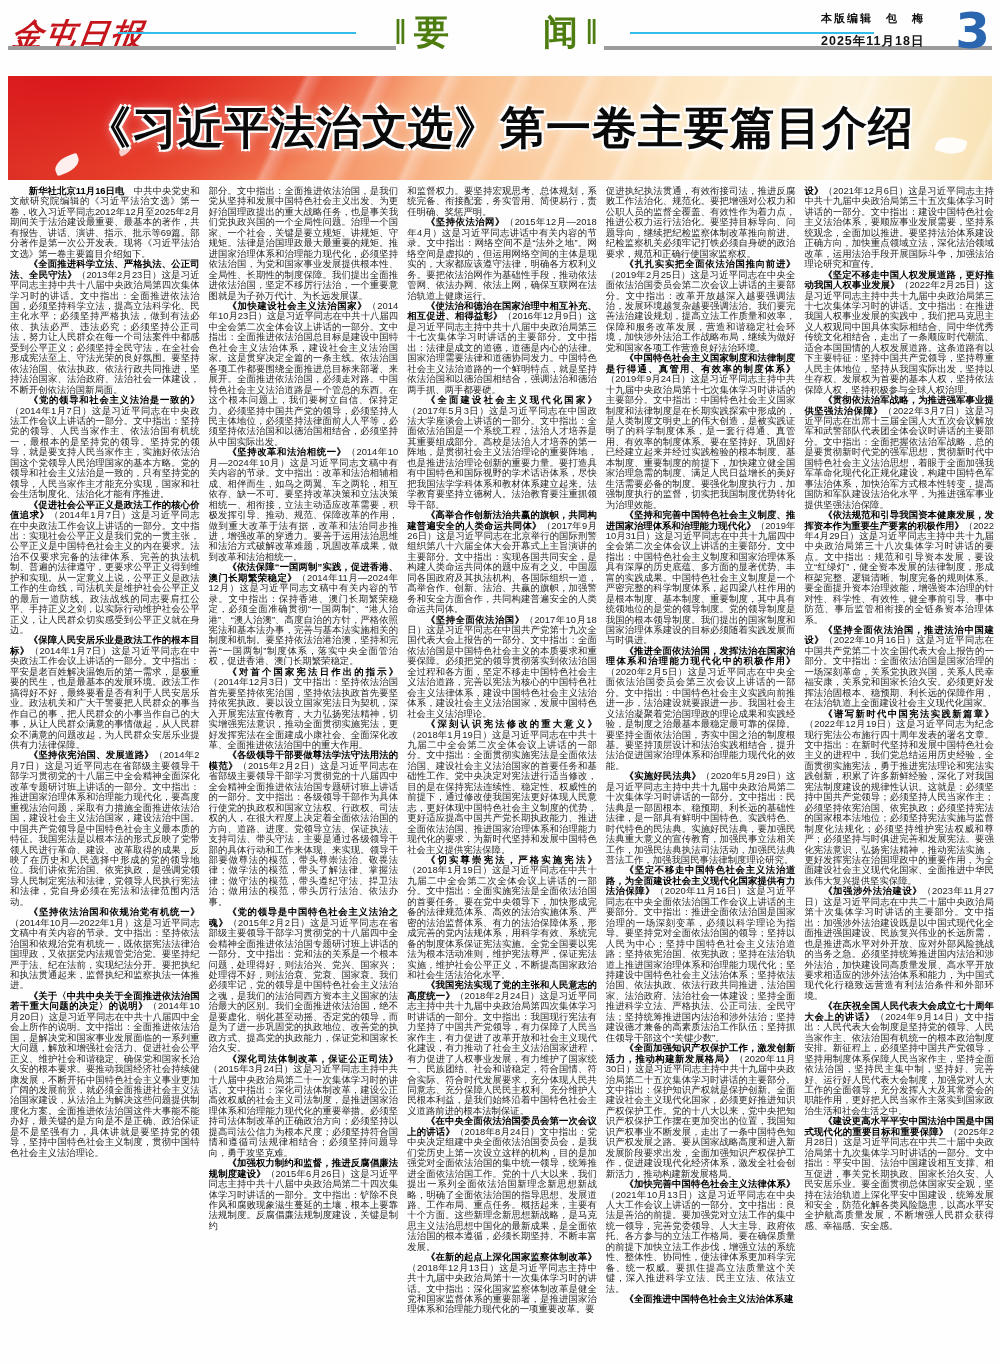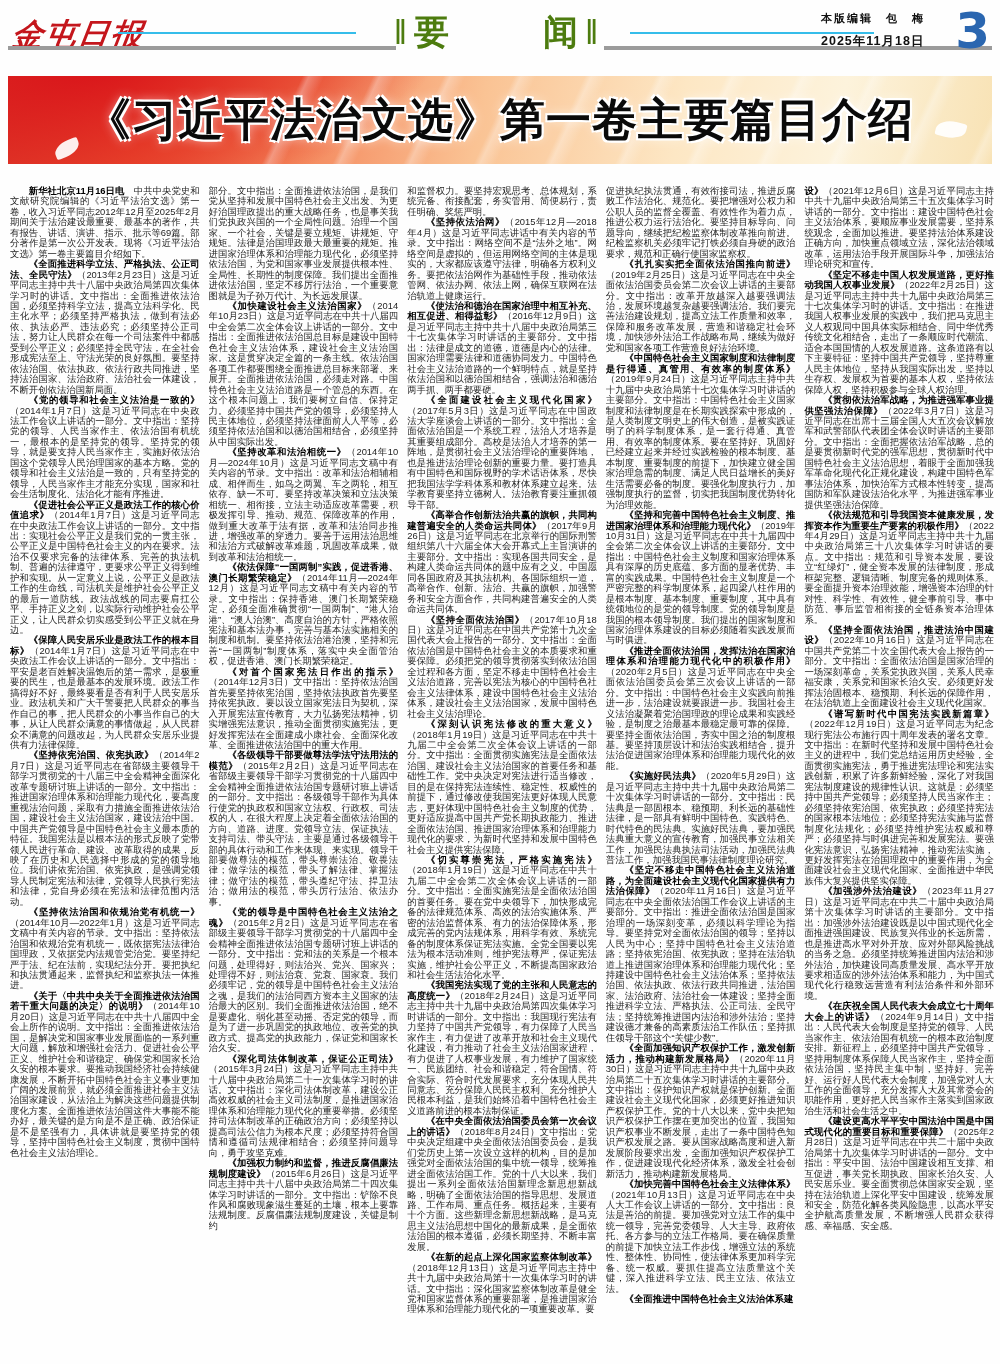--- a/index.html
+++ b/index.html
@@ -18,21 +18,21 @@
   .graybar-r{left:604px;width:388px;}
   .section-title{position:absolute;left:50%;top:9px;transform:translateX(-50%);
         font-family:"Liberation Serif","DejaVu Serif",serif;font-size:35px;font-weight:900;
         color:#4d7c0f;letter-spacing:8px;white-space:nowrap;}
   .edit-block{position:absolute;right:75px;top:11px;text-align:left;color:#111;}
   .editor-line{font-size:11px;font-weight:bold;letter-spacing:2px;}
   .date-line{font-size:12.5px;font-weight:bold;margin-top:7px;letter-spacing:1px;}
   .page-num{position:absolute;right:10px;top:2px;font-size:50px;font-weight:bold;color:#2a66b0;
         font-family:"DejaVu Sans",sans-serif;}
   
-  .banner{position:absolute;left:8px;top:76px;width:984px;height:88px;overflow:hidden;
+  .banner{position:absolute;left:8px;top:76px;width:984px;height:104px;overflow:hidden;
         background:linear-gradient(100deg,#cf1f23 0%,#ea4a30 14%,#f4875c 30%,#fac394 48%,
                    #fde7c4 68%,#fdf3dc 84%,#f8e2b4 100%);}
   .banner .flag{position:absolute;left:-70px;top:-80px;width:520px;height:210px;transform:rotate(-9deg);
         background:radial-gradient(ellipse at 32% 22%,rgba(216,16,24,.96),rgba(228,55,38,.7) 46%,rgba(240,120,60,0) 72%);}
   .banner .streaks{position:absolute;right:0;top:0;width:75%;height:100%;
         background:repeating-linear-gradient(115deg,rgba(255,255,255,0) 0 44px,rgba(255,255,255,.30) 50px,rgba(255,255,255,0) 64px);}
   .headline{position:absolute;left:0;right:0;top:50%;transform:translateY(-50%);text-align:center;
         font-size:45px;font-weight:900;color:#0a0a0a;letter-spacing:1px;white-space:nowrap;
         font-family:"Liberation Sans","DejaVu Sans",sans-serif;
         text-shadow:-2px -2px 0 #fff,2px -2px 0 #fff,-2px 2px 0 #fff,2px 2px 0 #fff,0 0 12px rgba(255,255,255,.85);}
@@ -75,21 +75,21 @@
     <div class="headline">《习近平法治文选》第一卷主要篇目介绍</div>
   </div>
 
   <div class="bodygrid">
     <div class="col">
         <p class="para"><b>新华社北京11月16日电</b>　中共中央党史和文献研究院编辑的《习近平法治文选》第一卷，收入习近平同志2012年12月至2025年2月期间关于法治建设最重要、最基本的著作，共有报告、讲话、演讲、指示、批示等69篇。部分著作是第一次公开发表。现将《习近平法治文选》第一卷主要篇目介绍如下。</p>
         <p class="para"><b>《全面推进科学立法、严格执法、公正司法、全民守法》</b>（2013年2月23日）这是习近平同志主持中共十八届中央政治局第四次集体学习时的讲话。文中指出：全面推进依法治国，必须坚持科学立法，提高立法科学化、民主化水平；必须坚持严格执法，做到有法必依、执法必严、违法必究；必须坚持公正司法，努力让人民群众在每一个司法案件中都感受到公平正义；必须坚持全民守法，在全社会形成宪法至上、守法光荣的良好氛围。要坚持依法治国、依法执政、依法行政共同推进，坚持法治国家、法治政府、法治社会一体建设，不断开创依法治国新局面。</p>
         <p class="para"><b>《党的领导和社会主义法治是一致的》</b>（2014年1月7日）这是习近平同志在中央政法工作会议上讲话的一部分。文中指出：坚持党的领导、人民当家作主、依法治国有机统一，最根本的是坚持党的领导。坚持党的领导，就是要支持人民当家作主，实施好依法治国这个党领导人民治理国家的基本方略。党的领导和社会主义法治是一致的，只有坚持党的领导，人民当家作主才能充分实现，国家和社会生活制度化、法治化才能有序推进。</p>
         <p class="para"><b>《促进社会公平正义是政法工作的核心价值追求》</b>（2014年1月7日）这是习近平同志在中央政法工作会议上讲话的一部分。文中指出：实现社会公平正义是我们党的一贯主张，公平正义是中国特色社会主义的内在要求。法治不仅要求完备的法律体系、完善的执法机制、普遍的法律遵守，更要求公平正义得到维护和实现。从一定意义上说，公平正义是政法工作的生命线，司法机关是维护社会公平正义的最后一道防线。政法战线的同志要肩扛公平、手持正义之剑，以实际行动维护社会公平正义，让人民群众切实感受到公平正义就在身边。</p>
         <p class="para"><b>《保障人民安居乐业是政法工作的根本目标》</b>（2014年1月7日）这是习近平同志在中央政法工作会议上讲话的一部分。文中指出：平安是老百姓解决温饱后的第一需求，是极重要的民生，也是最基本的发展环境。政法工作搞得好不好，最终要看是否有利于人民安居乐业。政法机关和广大干警要把人民群众的事当作自己的事，把人民群众的小事当作自己的大事，从让人民群众满意的事情做起，从人民群众不满意的问题改起，为人民群众安居乐业提供有力法律保障。</p>
-        <p class="para"><b>《坚持依宪治国、依宪执政》</b>（2014年2月7日）这是习近平同志在省部级主要领导干部学习贯彻党的十八届三中全会精神全面深化改革专题研讨班上讲话的一部分。文中指出：推进国家治理体系和治理能力现代化，要高度重视法治问题，采取有力措施全面推进依法治国，建设社会主义法治国家，建设法治中国。中国共产党领导是中国特色社会主义最本质的特征。我国宪法是以根本法的形式反映了党带领人民进行革命、建设、改革取得的成果，反映了在历史和人民选择中形成的党的领导地位。我们讲依宪治国、依宪执政，是强调党领导人民制定宪法和法律，党领导人民执行宪法和法律，党自身必须在宪法和法律范围内活动。</p>
+        <p class="para"><b>《坚持依宪治国、发展道路》</b>（2014年2月7日）这是习近平同志在省部级主要领导干部学习贯彻党的十八届三中全会精神全面深化改革专题研讨班上讲话的一部分。文中指出：推进国家治理体系和治理能力现代化，要高度重视法治问题，采取有力措施全面推进依法治国，建设社会主义法治国家，建设法治中国。中国共产党领导是中国特色社会主义最本质的特征。我国宪法是以根本法的形式反映了党带领人民进行革命、建设、改革取得的成果，反映了在历史和人民选择中形成的党的领导地位。我们讲依宪治国、依宪执政，是强调党领导人民制定宪法和法律，党领导人民执行宪法和法律，党自身必须在宪法和法律范围内活动。</p>
         <p class="para"><b>《坚持依法治国和依规治党有机统一》</b>（2014年10月—2022年1月）这是习近平同志文稿中有关内容的节录。文中指出：坚持依法治国和依规治党有机统一，既依据宪法法律治国理政，又依据党内法规管党治党。要坚持纪严于法、纪在法前，实现纪法分开。要把执纪和执法贯通起来，监督执纪和监察执法一体推进。</p>
         <p class="para"><b>《关于〈中共中央关于全面推进依法治国若干重大问题的决定〉的说明》</b>（2014年10月20日）这是习近平同志在中共十八届四中全会上所作的说明。文中指出：全面推进依法治国，是解决党和国家事业发展面临的一系列重大问题，解放和增强社会活力、促进社会公平正义、维护社会和谐稳定、确保党和国家长治久安的根本要求。要推动我国经济社会持续健康发展，不断开拓中国特色社会主义事业更加广阔的发展前景，就必须全面推进社会主义法治国家建设，从法治上为解决这些问题提供制度化方案。全面推进依法治国这件大事能不能办好，最关键的是方向是不是正确、政治保证是不是坚强有力，具体讲就是要坚持党的领导，坚持中国特色社会主义制度，贯彻中国特色社会主义法治理论。</p>
       </div>
     <div class="col">
         <p class="para cont">部分。文中指出：全面推进依法治国，是我们党从坚持和发展中国特色社会主义出发、为更好治国理政提出的重大战略任务，也是事关我们党执政兴国的一个全局性问题。治理一个国家、一个社会，关键是要立规矩、讲规矩、守规矩。法律是治国理政最大最重要的规矩。推进国家治理体系和治理能力现代化，必须坚持依法治国，为党和国家事业发展提供根本性、全局性、长期性的制度保障。我们提出全面推进依法治国，坚定不移厉行法治，一个重要意图就是为子孙万代计、为长远发展谋。</p>
         <p class="para"><b>《加快建设社会主义法治国家》</b>（2014年10月23日）这是习近平同志在中共十八届四中全会第二次全体会议上讲话的一部分。文中指出：全面推进依法治国总目标是建设中国特色社会主义法治体系，建设社会主义法治国家。这是贯穿决定全篇的一条主线。依法治国各项工作都要围绕全面推进总目标来部署、来展开。全面推进依法治国，必须走对路。中国特色社会主义法治道路是一个管总的东西。在这个根本问题上，我们要树立自信、保持定力。必须坚持中国共产党的领导，必须坚持人民主体地位，必须坚持法律面前人人平等，必须坚持依法治国和以德治国相结合，必须坚持从中国实际出发。</p>
         <p class="para"><b>《坚持改革和法治相统一》</b>（2014年10月—2024年10月）这是习近平同志文稿中有关内容的节录。文中指出：改革和法治相辅相成、相伴而生，如鸟之两翼、车之两轮，相互依存、缺一不可。要坚持改革决策和立法决策相统一、相衔接，立法主动适应改革需要，积极发挥引导、推动、规范、保障改革的作用，做到重大改革于法有据，改革和法治同步推进，增强改革的穿透力。要善于运用法治思维和法治方式破解改革难题，巩固改革成果，做到改革和法治相统一。</p>
         <p class="para"><b>《依法保障“一国两制”实践，促进香港、澳门长期繁荣稳定》</b>（2014年11月—2024年12月）这是习近平同志文稿中有关内容的节录。文中指出：保持香港、澳门长期繁荣稳定，必须全面准确贯彻“一国两制”、“港人治港”、“澳人治澳”、高度自治的方针，严格依照宪法和基本法办事，完善与基本法实施相关的制度和机制。要坚持依法治港治澳，坚持和完善“一国两制”制度体系，落实中央全面管治权，促进香港、澳门长期繁荣稳定。</p>
         <p class="para"><b>《对首个国家宪法日作出的指示》</b>（2014年12月3日）文中指出：坚持依法治国首先要坚持依宪治国，坚持依法执政首先要坚持依宪执政。要以设立国家宪法日为契机，深入开展宪法宣传教育，大力弘扬宪法精神，切实增强宪法意识，推动全面贯彻实施宪法，更好发挥宪法在全面建成小康社会、全面深化改革、全面推进依法治国中的重大作用。</p>
         <p class="para"><b>《各级领导干部要做尊法学法守法用法的模范》</b>（2015年2月2日）这是习近平同志在省部级主要领导干部学习贯彻党的十八届四中全会精神全面推进依法治国专题研讨班上讲话的一部分。文中指出：各级领导干部作为具体行使党的执政权和国家立法权、行政权、司法权的人，在很大程度上决定着全面依法治国的方向、道路、进度。党领导立法、保证执法、支持司法、带头守法，主要是通过各级领导干部的具体行动和工作来体现、来实现。领导干部要做尊法的模范，带头尊崇法治、敬畏法律；做学法的模范，带头了解法律、掌握法律；做守法的模范，带头遵纪守法、捍卫法治；做用法的模范，带头厉行法治、依法办事。</p>

